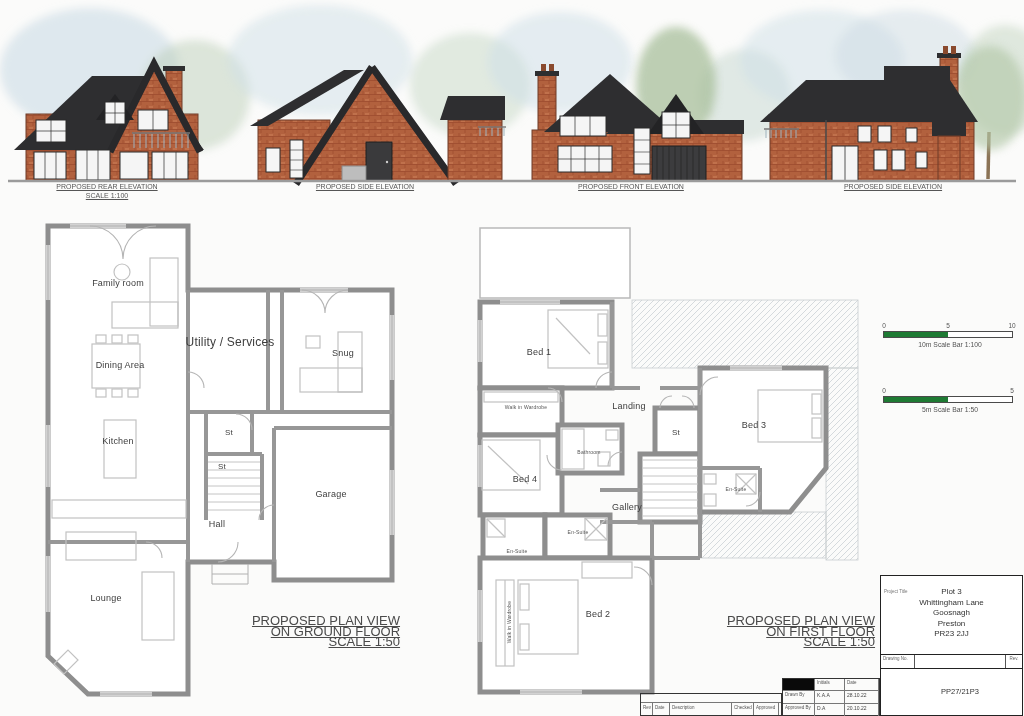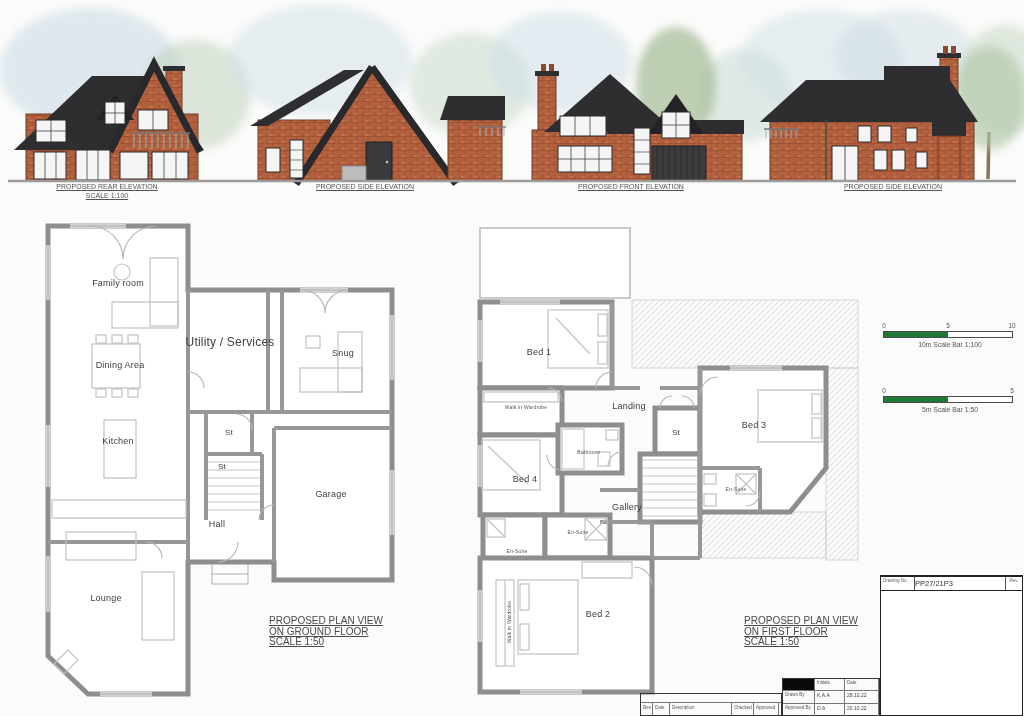--- a/index.html
+++ b/index.html
@@ -6,22 +6,22 @@
   #page{position:relative;width:1024px;height:716px;background:#fbfbfa;overflow:hidden;
         font-family:"Liberation Sans",sans-serif;}
   #artwork{position:absolute;left:0;top:0;}
   .lbl{position:absolute;transform:translate(-50%,-50%);white-space:nowrap;color:#3d3d3d;
        font-size:9px;letter-spacing:.2px;}
   .lbl.small{font-size:5px;color:#555;}
   .lbl.vert{transform:translate(-50%,-50%) rotate(-90deg);}
   .elev-label{position:absolute;transform:translateX(-50%);text-align:center;
               font-size:7px;color:#555;line-height:9px;}
   .elev-label .t, .elev-label .s{text-decoration:underline;}
-  .caption{position:absolute;transform:translateX(-50%);text-align:left;
-           font-size:10px;color:#4a4a4a;line-height:10.5px;}
+  .caption{position:absolute;transform:translateX(-50%);text-align:right;
+           font-size:13px;color:#4a4a4a;line-height:10.5px;}
   .caption div{text-decoration:underline;}
   
   .scalebar{position:absolute;left:880px;width:140px;}
   .scalebar .ticks{position:relative;height:9px;font-size:6.5px;color:#555;}
   .scalebar .ticks span{position:absolute;transform:translateX(-50%);}
   .scalebar .bar{position:relative;height:7px;border:1px solid #4a4a4a;background:#fff;box-sizing:border-box;}
   .scalebar .fill{position:absolute;left:0;top:0;bottom:0;width:50%;}
   .scalebar .cap{margin-top:3px;text-align:center;font-size:6.8px;color:#555;}
   
   .title-block{position:absolute;left:880px;top:575px;width:143px;height:141px;
@@ -33,21 +33,21 @@
   .logo-line2{font-size:7px;color:#666;margin-top:1px;}
   .addr-bars{position:absolute;left:6px;bottom:3px;}
   .addr-bars i{display:block;height:1.6px;background:#c0c0c0;margin-top:1.4px;}
   .tel-bars{position:absolute;right:5px;bottom:3px;}
   .tel-bars i{display:block;height:1.6px;background:#c5aba4;margin-top:1.4px;margin-left:auto;}
   .tb-project{height:67px;position:relative;box-sizing:border-box;}
   .tb-project .plabel{position:absolute;left:3px;top:2px;font-size:4.5px;color:#777;}
   .tb-project .plines{margin-top:11px;text-align:center;font-size:8px;line-height:10.5px;color:#333;}
   .tb-row{display:flex;border-top:1px solid #222;box-sizing:border-box;}
   .tb-row .c-label{width:34px;font-size:4.5px;color:#666;padding:1px 0 0 2px;border-right:1px solid #555;box-sizing:border-box;}
-  .tb-row .c-val{flex:1;text-align:left;}
+  .tb-row .c-val{flex:1;text-align:center;margin-top:30px;}
   .tb-row .c-rev{width:17px;border-left:1px solid #555;text-align:center;box-sizing:border-box;}
   .row1{height:14px;} .row1 .c-val{font-size:7.5px;padding-top:2px;} .row1 .c-rev{font-size:4.5px;color:#666;padding-top:1px;}
   .row2{height:13px;}
   
   .sign-table{position:absolute;left:782px;top:678px;width:98px;height:38px;border:1px solid #333;
               box-sizing:border-box;display:grid;grid-template-columns:32px 30px 34px;
               grid-template-rows:12px 13px 13px;font-size:4.5px;color:#555;}
   .sign-table div{border-right:.5px solid #777;border-bottom:.5px solid #777;box-sizing:border-box;
                   padding:1px 0 0 2px;overflow:hidden;}
   .sign-table .blk{background:#0a0a0a;}
@@ -397,20 +397,30 @@
     <span style="left:4px">0</span>
     <span style="left:132px">5</span>
   </div>
   <div class="bar" style="margin-left:3px;width:130px">
     <div class="fill" style="background:#1e7a33"></div>
   </div>
   <div class="cap">5m Scale Bar 1:50</div>
 </div>
 
 <div class="title-block">
+  <div class="tb-project">
+    <div class="plabel">Project Title</div>
+    <div class="plines">
+      <div>Plot 3</div>
+      <div>Whittingham Lane</div>
+      <div>Goosnagh</div>
+      <div>Preston</div>
+      <div>PR23 2JJ</div>
+    </div>
+  </div>
   <div class="tb-row row1">
     <div class="c-label">Drawing No.</div>
     <div class="c-val">PP27/21P3</div>
     <div class="c-rev">Rev.</div>
   </div>
   <div class="tb-row row2">
     
     
     
   </div>

